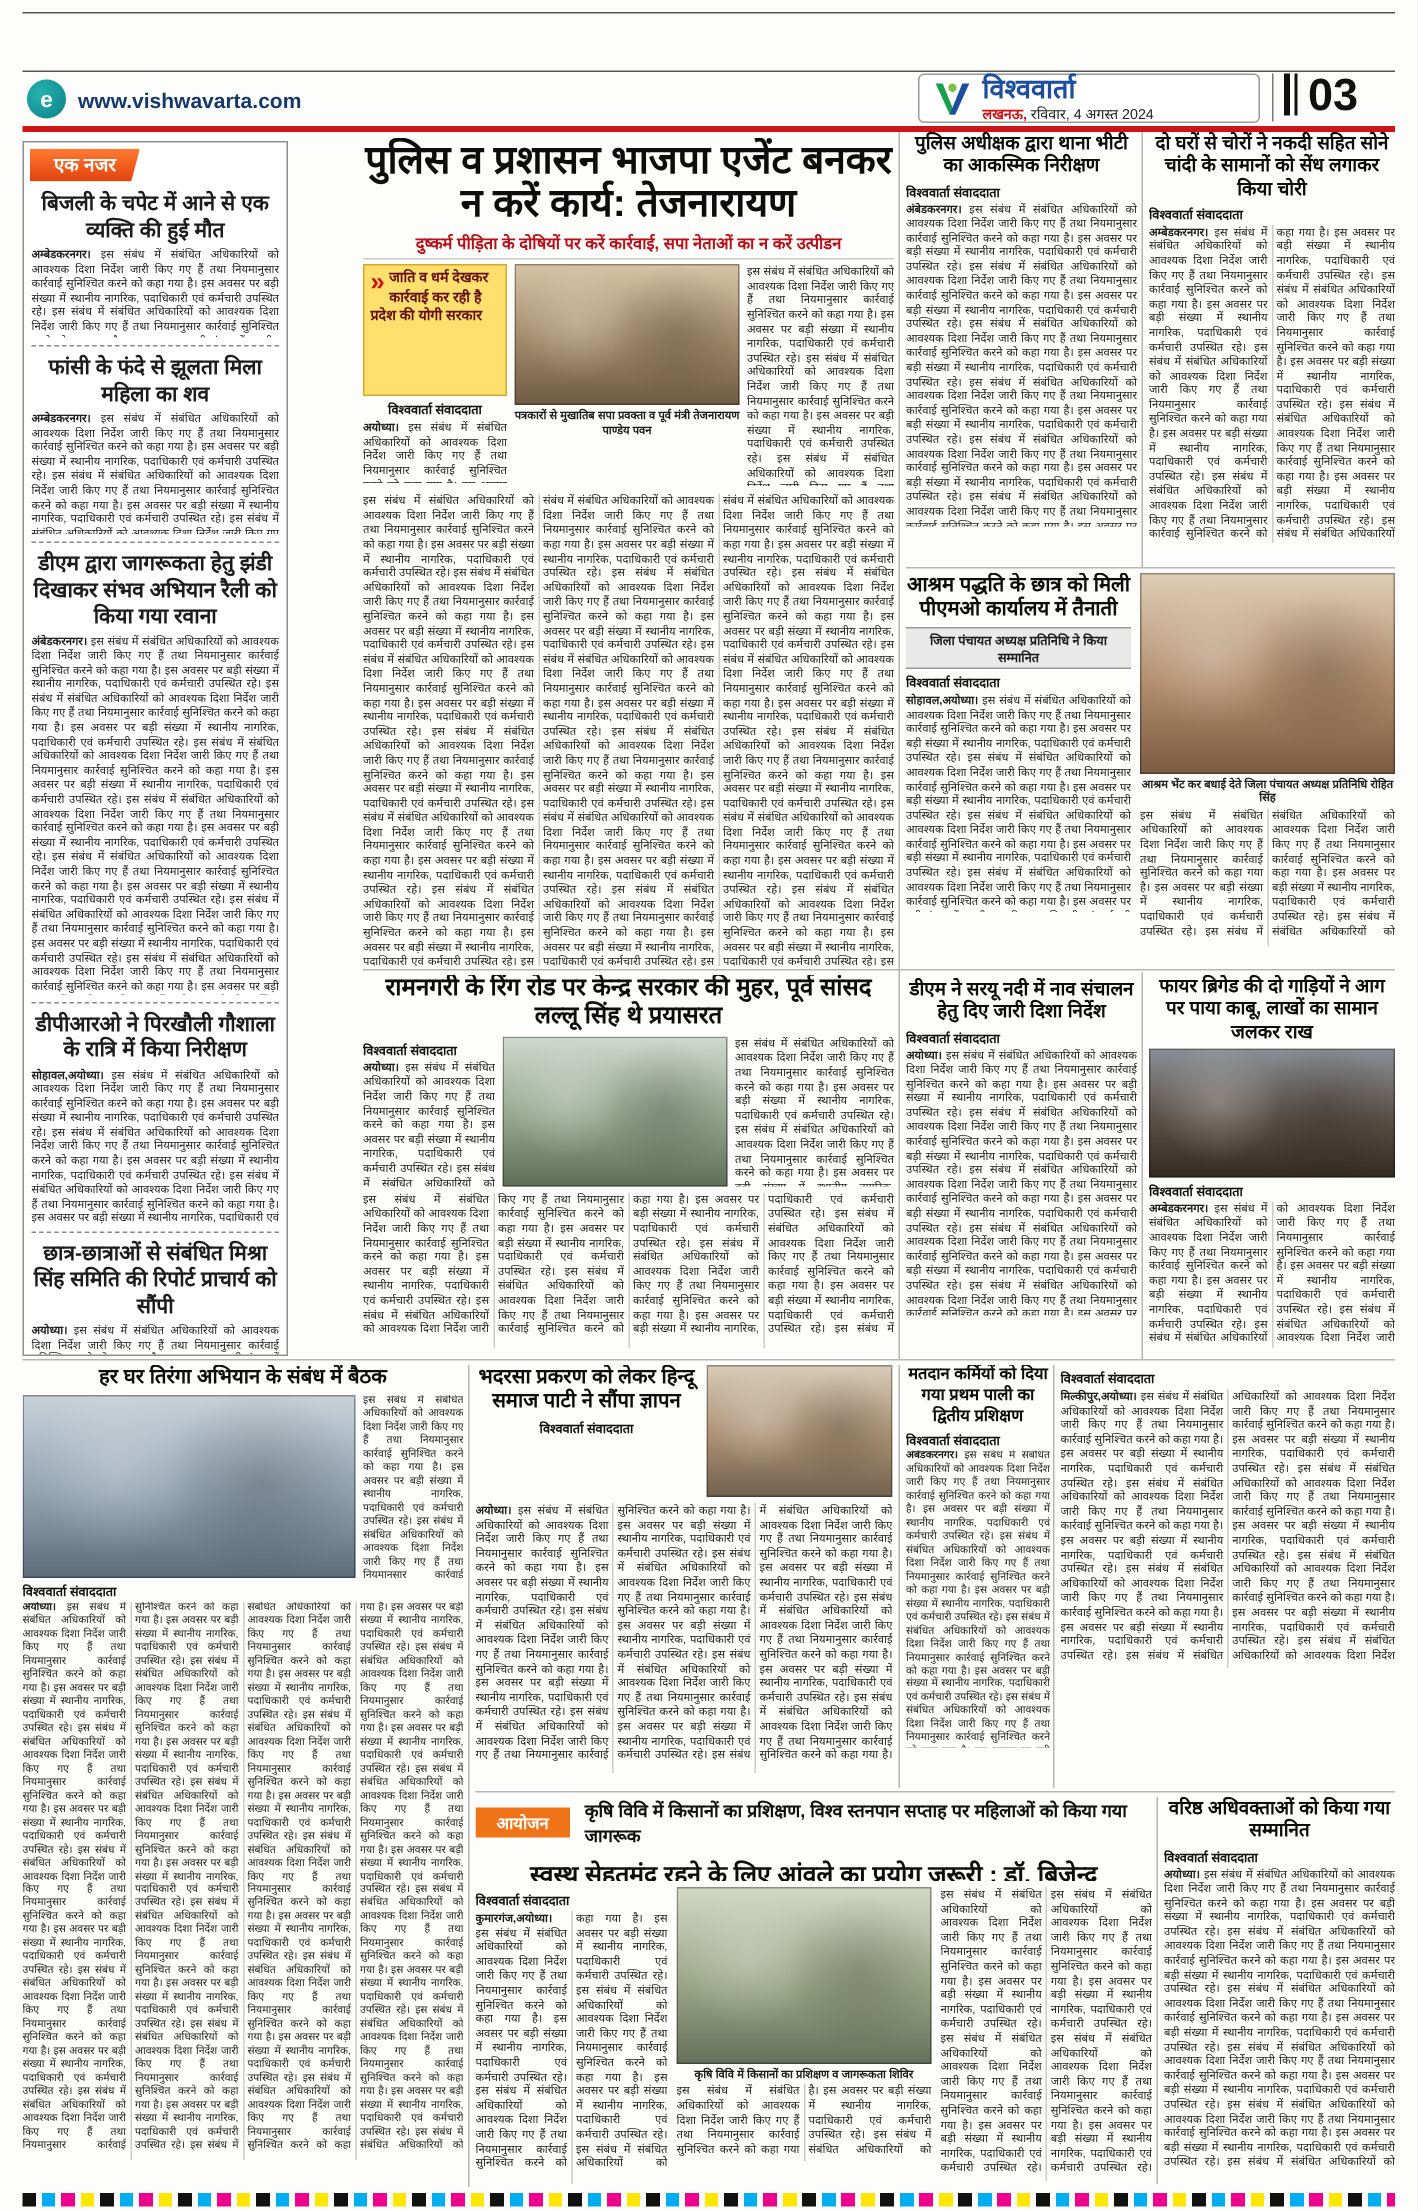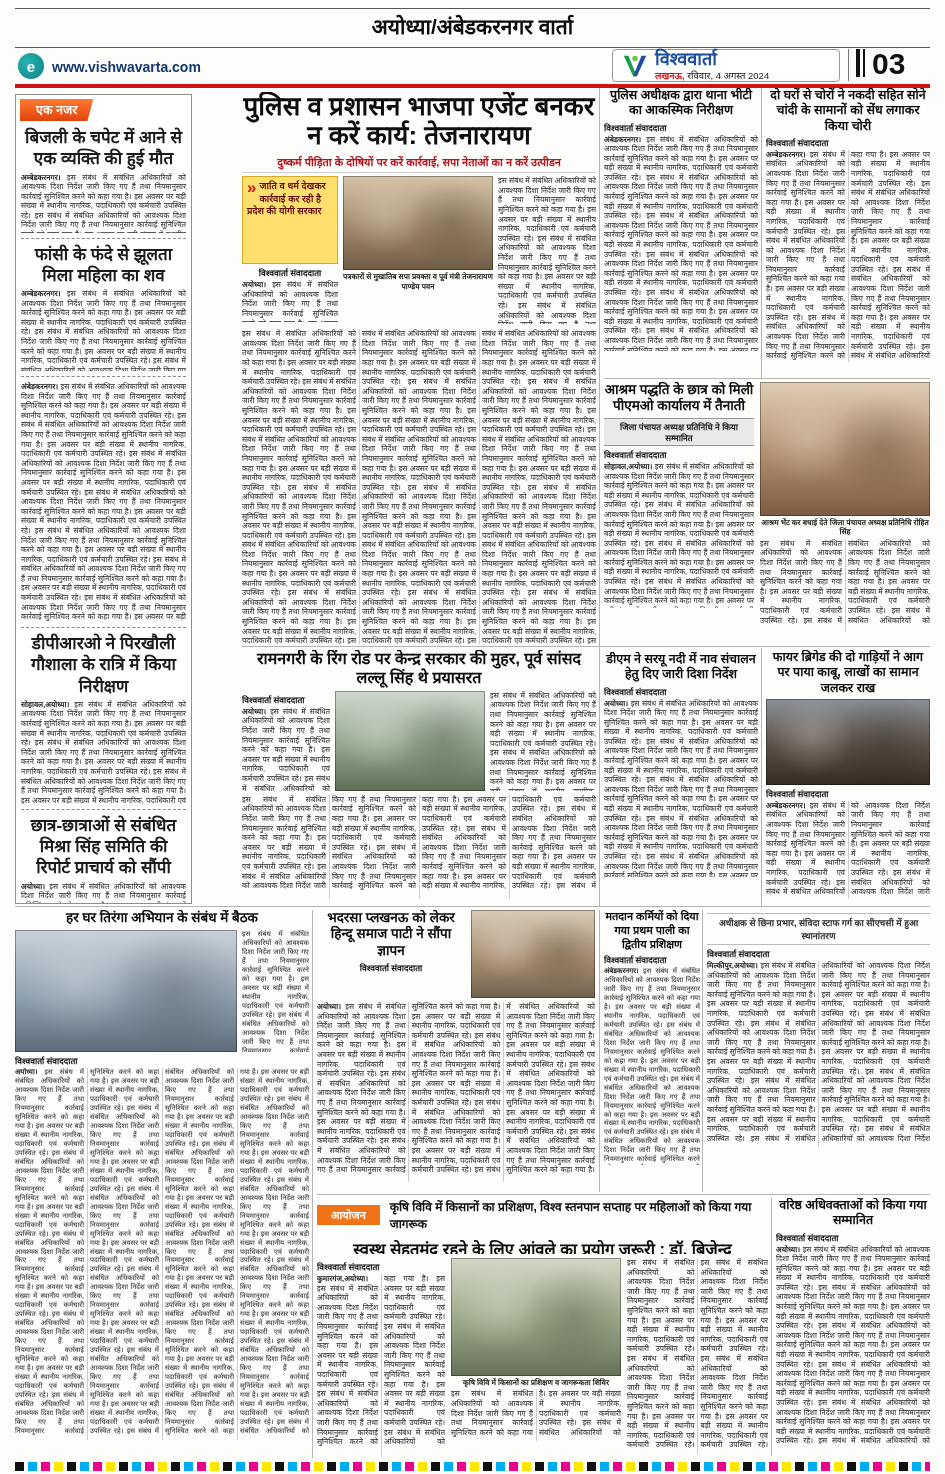--- a/index.html
+++ b/index.html
@@ -47,21 +47,21 @@
   .ph-ashram{background:linear-gradient(180deg,#e0cdb6,#b08d6d 55%,#7d5b43)}
   .ph-ring{background:linear-gradient(180deg,#cfd8cf,#94a58c 55%,#5f6e57)}
   .ph-fire{background:linear-gradient(180deg,#8a8f96,#5c5046 55%,#332a22)}
   .ph-meet{background:linear-gradient(180deg,#c9d2da,#8fa0af 55%,#5d6c7a)}
   .ph-memo{background:linear-gradient(180deg,#d8cbb8,#a98f72 55%,#71614e)}
   .ph-sem{background:linear-gradient(180deg,#d3d8c6,#9aa585 55%,#66705a)}
   
   .sidebar{border:1px solid #8f8f8f;padding:5px;background:#fff}
   .tab{display:inline-block;background:linear-gradient(180deg,#ff7a33,#e2430b);color:#fff;font-weight:bold;font-size:12.5px;
        padding:2px 16px 3px;clip-path:polygon(0 0,100% 0,92% 100%,0 100%);margin:-1px 0 4px -1px}
-  .sb-t{font-weight:bold;font-size:17px;line-height:1.25;text-align:center;margin:2px 0 3px}
+  .sb-t{font-weight:bold;font-size:14px;line-height:1.25;text-align:center;margin:2px 0 3px}
   .sb-sep{border-top:1px dashed #888;margin:5px 0}
   
   .lead-row{display:flex;gap:5px;height:148px;margin-top:3px}
   .chip{background:#ffdf6e;border:1px solid #d9a826;padding:3px 4px;font-size:9.5px;font-weight:bold;color:#641010;line-height:1.3;height:88px;overflow:hidden}
   .chip-mark{color:#d01317;font-size:17px;float:left;margin-right:3px;line-height:.9}
   .strap{background:#e9e9e9;border-top:1px solid #999;border-bottom:1px solid #999;font-size:8.5px;font-weight:bold;
          text-align:center;padding:2px;margin:3px 0}
   .chc-sub{font-size:9px;font-weight:bold;text-align:center;border-top:1px solid #bbb;border-bottom:1px solid #bbb;
            padding:2px 0;margin:3px 0;color:#333}
   .ay-row{display:flex;align-items:center}
@@ -70,21 +70,20 @@
   .colorbar{position:absolute;left:15px;top:1462px;width:915px;height:9px;
     background:repeating-linear-gradient(90deg,#111 0 9px,#fdfdfb 9px 13px,#00aeef 13px 22px,#fdfdfb 22px 26px,
                #ec008c 26px 35px,#fdfdfb 35px 39px,#ffe600 39px 48px,#fdfdfb 48px 52px)}
 </style>
 </head>
 <body>
 
 <div class="page">
 
   <div class="hl" style="left:15px;top:8px;width:915px;background:#555"></div>
-  <div class="mast-title">अयोध्या/अंबेडकरनगर वार्ता</div>
   <div class="hl" style="left:15px;top:47px;width:915px;background:#555"></div>
 
   <div class="logo-e">
     <span>e</span>
   </div>
   <div class="site-url">www.vishwavarta.com</div>
 
   <div class="brand-box">
     <svg width="28" height="26" viewBox="0 0 30 26">
       <path d="M3 2 L13 24 L17 24 L8 2 Z" fill="#1b9e4b"></path>
@@ -111,20 +110,21 @@
     <div class="tab">एक नजर</div>
 
     <div class="sb-t">बिजली के चपेट में आने से एक व्यक्ति की हुई मौत</div>
     <div class="bd" style="height:60px"><b class="dl">अम्बेडकरनगर।</b> <span>इस संबंध में संबंधित अधिकारियों को आवश्यक दिशा निर्देश जारी किए गए हैं तथा नियमानुसार कार्रवाई सुनिश्चित करने को कहा गया है। इस अवसर पर बड़ी संख्या में स्थानीय नागरिक, पदाधिकारी एवं कर्मचारी उपस्थित रहे। इस संबंध में संबंधित अधिकारियों को आवश्यक दिशा निर्देश जारी किए गए हैं तथा नियमानुसार कार्रवाई सुनिश्चित करने को कहा गया है। इस अवसर पर बड़ी संख्या में स्थानीय नागरिक, पदाधिकारी एवं कर्मचारी उपस्थित रहे। इस संबंध में संबंधित अधिकारियों को आवश्यक दिशा निर्देश जारी किए गए हैं तथा नियमानुसार कार्रवाई सुनिश्चित करने को कहा गया है। इस अवसर पर बड़ी संख्या में स्थानीय नागरिक, पदाधिकारी एवं कर्मचारी उपस्थित रहे। इस संबंध में संबंधित अधिकारियों को आवश्यक दिशा निर्देश जारी किए गए हैं तथा नियमानुसार कार्रवाई सुनिश्चित करने को कहा गया है। इस अवसर पर बड़ी संख्या में स्थानीय नागरिक, पदाधिकारी एवं कर्मचारी उपस्थित रहे। इस संबंध में संबंधित अधिकारियों को आवश्यक दिशा निर्देश जारी किए गए हैं तथा नियमानुसार कार्रवाई सुनिश्चित करने को कहा गया है। इस अवसर पर बड़ी संख्या में स्थानीय नागरिक, पदाधिकारी एवं कर्मचारी उपस्थित रहे। इस संबंध में संबंधित अधिकारियों को आवश्यक दिशा निर्देश जारी किए गए हैं तथा नियमानुसार कार्रवाई सुनिश्चित करने को कहा गया है। इस अवसर पर बड़ी संख्या में स्थानीय नागरिक, पदाधिकारी एवं कर्मचारी उपस्थित रहे। </span></div>
     <div class="sb-sep"></div>
 
     <div class="sb-t">फांसी के फंदे से झूलता मिला महिला का शव</div>
     <div class="bd" style="height:82px"><b class="dl">अम्बेडकरनगर।</b> <span>इस संबंध में संबंधित अधिकारियों को आवश्यक दिशा निर्देश जारी किए गए हैं तथा नियमानुसार कार्रवाई सुनिश्चित करने को कहा गया है। इस अवसर पर बड़ी संख्या में स्थानीय नागरिक, पदाधिकारी एवं कर्मचारी उपस्थित रहे। इस संबंध में संबंधित अधिकारियों को आवश्यक दिशा निर्देश जारी किए गए हैं तथा नियमानुसार कार्रवाई सुनिश्चित करने को कहा गया है। इस अवसर पर बड़ी संख्या में स्थानीय नागरिक, पदाधिकारी एवं कर्मचारी उपस्थित रहे। इस संबंध में संबंधित अधिकारियों को आवश्यक दिशा निर्देश जारी किए गए हैं तथा नियमानुसार कार्रवाई सुनिश्चित करने को कहा गया है। इस अवसर पर बड़ी संख्या में स्थानीय नागरिक, पदाधिकारी एवं कर्मचारी उपस्थित रहे। इस संबंध में संबंधित अधिकारियों को आवश्यक दिशा निर्देश जारी किए गए हैं तथा नियमानुसार कार्रवाई सुनिश्चित करने को कहा गया है। इस अवसर पर बड़ी संख्या में स्थानीय नागरिक, पदाधिकारी एवं कर्मचारी उपस्थित रहे। इस संबंध में संबंधित अधिकारियों को आवश्यक दिशा निर्देश जारी किए गए हैं तथा नियमानुसार कार्रवाई सुनिश्चित करने को कहा गया है। इस अवसर पर बड़ी संख्या में स्थानीय नागरिक, पदाधिकारी एवं कर्मचारी उपस्थित रहे। इस संबंध में संबंधित अधिकारियों को आवश्यक दिशा निर्देश जारी किए गए हैं तथा नियमानुसार कार्रवाई सुनिश्चित करने को कहा गया है। इस अवसर पर बड़ी संख्या में स्थानीय नागरिक, पदाधिकारी एवं कर्मचारी उपस्थित रहे। इस संबंध में संबंधित अधिकारियों को आवश्यक दिशा निर्देश जारी किए गए हैं तथा नियमानुसार कार्रवाई सुनिश्चित करने को कहा गया है। इस अवसर पर बड़ी संख्या में स्थानीय नागरिक, पदाधिकारी एवं कर्मचारी उपस्थित रहे। इस संबंध में संबंधित अधिकारियों को आवश्यक दिशा निर्देश जारी किए गए हैं तथा नियमानुसार कार्रवाई सुनिश्चित करने को कहा गया है। इस अवसर पर बड़ी संख्या में स्थानीय नागरिक, पदाधिकारी एवं कर्मचारी उपस्थित रहे। </span></div>
     <div class="sb-sep"></div>
 
+    <div class="sb-t">डीएम द्वारा जागरूकता हेतु झंडी दिखाकर संभव अभियान रैली को किया गया रवाना</div>
     <div class="bd" style="height:240px"><b class="dl">अंबेडकरनगर।</b> <span>इस संबंध में संबंधित अधिकारियों को आवश्यक दिशा निर्देश जारी किए गए हैं तथा नियमानुसार कार्रवाई सुनिश्चित करने को कहा गया है। इस अवसर पर बड़ी संख्या में स्थानीय नागरिक, पदाधिकारी एवं कर्मचारी उपस्थित रहे। इस संबंध में संबंधित अधिकारियों को आवश्यक दिशा निर्देश जारी किए गए हैं तथा नियमानुसार कार्रवाई सुनिश्चित करने को कहा गया है। इस अवसर पर बड़ी संख्या में स्थानीय नागरिक, पदाधिकारी एवं कर्मचारी उपस्थित रहे। इस संबंध में संबंधित अधिकारियों को आवश्यक दिशा निर्देश जारी किए गए हैं तथा नियमानुसार कार्रवाई सुनिश्चित करने को कहा गया है। इस अवसर पर बड़ी संख्या में स्थानीय नागरिक, पदाधिकारी एवं कर्मचारी उपस्थित रहे। इस संबंध में संबंधित अधिकारियों को आवश्यक दिशा निर्देश जारी किए गए हैं तथा नियमानुसार कार्रवाई सुनिश्चित करने को कहा गया है। इस अवसर पर बड़ी संख्या में स्थानीय नागरिक, पदाधिकारी एवं कर्मचारी उपस्थित रहे। इस संबंध में संबंधित अधिकारियों को आवश्यक दिशा निर्देश जारी किए गए हैं तथा नियमानुसार कार्रवाई सुनिश्चित करने को कहा गया है। इस अवसर पर बड़ी संख्या में स्थानीय नागरिक, पदाधिकारी एवं कर्मचारी उपस्थित रहे। इस संबंध में संबंधित अधिकारियों को आवश्यक दिशा निर्देश जारी किए गए हैं तथा नियमानुसार कार्रवाई सुनिश्चित करने को कहा गया है। इस अवसर पर बड़ी संख्या में स्थानीय नागरिक, पदाधिकारी एवं कर्मचारी उपस्थित रहे। इस संबंध में संबंधित अधिकारियों को आवश्यक दिशा निर्देश जारी किए गए हैं तथा नियमानुसार कार्रवाई सुनिश्चित करने को कहा गया है। इस अवसर पर बड़ी संख्या में स्थानीय नागरिक, पदाधिकारी एवं कर्मचारी उपस्थित रहे। इस संबंध में संबंधित अधिकारियों को आवश्यक दिशा निर्देश जारी किए गए हैं तथा नियमानुसार कार्रवाई सुनिश्चित करने को कहा गया है। इस अवसर पर बड़ी संख्या में स्थानीय नागरिक, पदाधिकारी एवं कर्मचारी उपस्थित रहे। इस संबंध में संबंधित अधिकारियों को आवश्यक दिशा निर्देश जारी किए गए हैं तथा नियमानुसार कार्रवाई सुनिश्चित करने को कहा गया है। इस अवसर पर बड़ी संख्या में स्थानीय नागरिक, पदाधिकारी एवं कर्मचारी उपस्थित रहे। इस संबंध में संबंधित अधिकारियों को आवश्यक दिशा निर्देश जारी किए गए हैं तथा नियमानुसार कार्रवाई सुनिश्चित करने को कहा गया है। इस अवसर पर बड़ी संख्या में स्थानीय नागरिक, पदाधिकारी एवं कर्मचारी उपस्थित रहे। इस संबंध में संबंधित अधिकारियों को आवश्यक दिशा निर्देश जारी किए गए हैं तथा नियमानुसार कार्रवाई सुनिश्चित करने को कहा गया है। इस अवसर पर बड़ी संख्या में स्थानीय नागरिक, पदाधिकारी एवं कर्मचारी उपस्थित रहे। इस संबंध में संबंधित अधिकारियों को आवश्यक दिशा निर्देश जारी किए गए हैं तथा नियमानुसार कार्रवाई सुनिश्चित करने को कहा गया है। इस अवसर पर बड़ी संख्या में स्थानीय नागरिक, पदाधिकारी एवं कर्मचारी उपस्थित रहे। इस संबंध में संबंधित अधिकारियों को आवश्यक दिशा निर्देश जारी किए गए हैं तथा नियमानुसार कार्रवाई सुनिश्चित करने को कहा गया है। इस अवसर पर बड़ी संख्या में स्थानीय नागरिक, पदाधिकारी एवं कर्मचारी उपस्थित रहे। इस संबंध में संबंधित अधिकारियों को आवश्यक दिशा निर्देश जारी किए गए हैं तथा नियमानुसार कार्रवाई सुनिश्चित करने को कहा गया है। इस अवसर पर बड़ी संख्या में स्थानीय नागरिक, पदाधिकारी एवं कर्मचारी उपस्थित रहे। इस संबंध में संबंधित अधिकारियों को आवश्यक दिशा निर्देश जारी किए गए हैं तथा नियमानुसार कार्रवाई सुनिश्चित करने को कहा गया है। इस अवसर पर बड़ी संख्या में स्थानीय नागरिक, पदाधिकारी एवं कर्मचारी उपस्थित रहे। इस संबंध में संबंधित अधिकारियों को आवश्यक दिशा निर्देश जारी किए गए हैं तथा नियमानुसार कार्रवाई सुनिश्चित करने को कहा गया है। इस अवसर पर बड़ी संख्या में स्थानीय नागरिक, पदाधिकारी एवं कर्मचारी उपस्थित रहे। इस संबंध में संबंधित अधिकारियों को आवश्यक दिशा निर्देश जारी किए गए हैं तथा नियमानुसार कार्रवाई सुनिश्चित करने को कहा गया है। इस अवसर पर बड़ी संख्या में स्थानीय नागरिक, पदाधिकारी एवं कर्मचारी उपस्थित रहे। इस संबंध में संबंधित अधिकारियों को आवश्यक दिशा निर्देश जारी किए गए हैं तथा नियमानुसार कार्रवाई सुनिश्चित करने को कहा गया है। इस अवसर पर बड़ी संख्या में स्थानीय नागरिक, पदाधिकारी एवं कर्मचारी उपस्थित रहे। इस संबंध में संबंधित अधिकारियों को आवश्यक दिशा निर्देश जारी किए गए हैं तथा नियमानुसार कार्रवाई सुनिश्चित करने को कहा गया है। इस अवसर पर बड़ी संख्या में स्थानीय नागरिक, पदाधिकारी एवं कर्मचारी उपस्थित रहे। इस संबंध में संबंधित अधिकारियों को आवश्यक दिशा निर्देश जारी किए गए हैं तथा नियमानुसार कार्रवाई सुनिश्चित करने को कहा गया है। इस अवसर पर बड़ी संख्या में स्थानीय नागरिक, पदाधिकारी एवं कर्मचारी उपस्थित रहे। इस संबंध में संबंधित अधिकारियों को आवश्यक दिशा निर्देश जारी किए गए हैं तथा नियमानुसार कार्रवाई सुनिश्चित करने को कहा गया है। इस अवसर पर बड़ी संख्या में स्थानीय नागरिक, पदाधिकारी एवं कर्मचारी उपस्थित रहे। इस संबंध में संबंधित अधिकारियों को आवश्यक दिशा निर्देश जारी किए गए हैं तथा नियमानुसार कार्रवाई सुनिश्चित करने को कहा गया है। इस अवसर पर बड़ी संख्या में स्थानीय नागरिक, पदाधिकारी एवं कर्मचारी उपस्थित रहे। </span></div>
     <div class="sb-sep"></div>
 
     <div class="sb-t">डीपीआरओ ने पिरखौली गौशाला के रात्रि में किया निरीक्षण</div>
     <div class="bd" style="height:104px"><b class="dl">सोहावल,अयोध्या।</b> <span>इस संबंध में संबंधित अधिकारियों को आवश्यक दिशा निर्देश जारी किए गए हैं तथा नियमानुसार कार्रवाई सुनिश्चित करने को कहा गया है। इस अवसर पर बड़ी संख्या में स्थानीय नागरिक, पदाधिकारी एवं कर्मचारी उपस्थित रहे। इस संबंध में संबंधित अधिकारियों को आवश्यक दिशा निर्देश जारी किए गए हैं तथा नियमानुसार कार्रवाई सुनिश्चित करने को कहा गया है। इस अवसर पर बड़ी संख्या में स्थानीय नागरिक, पदाधिकारी एवं कर्मचारी उपस्थित रहे। इस संबंध में संबंधित अधिकारियों को आवश्यक दिशा निर्देश जारी किए गए हैं तथा नियमानुसार कार्रवाई सुनिश्चित करने को कहा गया है। इस अवसर पर बड़ी संख्या में स्थानीय नागरिक, पदाधिकारी एवं कर्मचारी उपस्थित रहे। इस संबंध में संबंधित अधिकारियों को आवश्यक दिशा निर्देश जारी किए गए हैं तथा नियमानुसार कार्रवाई सुनिश्चित करने को कहा गया है। इस अवसर पर बड़ी संख्या में स्थानीय नागरिक, पदाधिकारी एवं कर्मचारी उपस्थित रहे। इस संबंध में संबंधित अधिकारियों को आवश्यक दिशा निर्देश जारी किए गए हैं तथा नियमानुसार कार्रवाई सुनिश्चित करने को कहा गया है। इस अवसर पर बड़ी संख्या में स्थानीय नागरिक, पदाधिकारी एवं कर्मचारी उपस्थित रहे। इस संबंध में संबंधित अधिकारियों को आवश्यक दिशा निर्देश जारी किए गए हैं तथा नियमानुसार कार्रवाई सुनिश्चित करने को कहा गया है। इस अवसर पर बड़ी संख्या में स्थानीय नागरिक, पदाधिकारी एवं कर्मचारी उपस्थित रहे। इस संबंध में संबंधित अधिकारियों को आवश्यक दिशा निर्देश जारी किए गए हैं तथा नियमानुसार कार्रवाई सुनिश्चित करने को कहा गया है। इस अवसर पर बड़ी संख्या में स्थानीय नागरिक, पदाधिकारी एवं कर्मचारी उपस्थित रहे। इस संबंध में संबंधित अधिकारियों को आवश्यक दिशा निर्देश जारी किए गए हैं तथा नियमानुसार कार्रवाई सुनिश्चित करने को कहा गया है। इस अवसर पर बड़ी संख्या में स्थानीय नागरिक, पदाधिकारी एवं कर्मचारी उपस्थित रहे। इस संबंध में संबंधित अधिकारियों को आवश्यक दिशा निर्देश जारी किए गए हैं तथा नियमानुसार कार्रवाई सुनिश्चित करने को कहा गया है। इस अवसर पर बड़ी संख्या में स्थानीय नागरिक, पदाधिकारी एवं कर्मचारी उपस्थित रहे। इस संबंध में संबंधित अधिकारियों को आवश्यक दिशा निर्देश जारी किए गए हैं तथा नियमानुसार कार्रवाई सुनिश्चित करने को कहा गया है। इस अवसर पर बड़ी संख्या में स्थानीय नागरिक, पदाधिकारी एवं कर्मचारी उपस्थित रहे। </span></div>
     <div class="sb-sep"></div>
 
     <div class="sb-t">छात्र-छात्राओं से संबंधित मिश्रा सिंह समिति की रिपोर्ट प्राचार्य को सौंपी</div>
     <div class="bd" style="height:104px"><b class="dl">अयोध्या।</b> <span>इस संबंध में संबंधित अधिकारियों को आवश्यक दिशा निर्देश जारी किए गए हैं तथा नियमानुसार कार्रवाई सुनिश्चित करने को कहा गया है। इस अवसर पर बड़ी संख्या में स्थानीय नागरिक, पदाधिकारी एवं कर्मचारी उपस्थित रहे। इस संबंध में संबंधित अधिकारियों को आवश्यक दिशा निर्देश जारी किए गए हैं तथा नियमानुसार कार्रवाई सुनिश्चित करने को कहा गया है। इस अवसर पर बड़ी संख्या में स्थानीय नागरिक, पदाधिकारी एवं कर्मचारी उपस्थित रहे। इस संबंध में संबंधित अधिकारियों को आवश्यक दिशा निर्देश जारी किए गए हैं तथा नियमानुसार कार्रवाई सुनिश्चित करने को कहा गया है। इस अवसर पर बड़ी संख्या में स्थानीय नागरिक, पदाधिकारी एवं कर्मचारी उपस्थित रहे। इस संबंध में संबंधित अधिकारियों को आवश्यक दिशा निर्देश जारी किए गए हैं तथा नियमानुसार कार्रवाई सुनिश्चित करने को कहा गया है। इस अवसर पर बड़ी संख्या में स्थानीय नागरिक, पदाधिकारी एवं कर्मचारी उपस्थित रहे। इस संबंध में संबंधित अधिकारियों को आवश्यक दिशा निर्देश जारी किए गए हैं तथा नियमानुसार कार्रवाई सुनिश्चित करने को कहा गया है। इस अवसर पर बड़ी संख्या में स्थानीय नागरिक, पदाधिकारी एवं कर्मचारी उपस्थित रहे। इस संबंध में संबंधित अधिकारियों को आवश्यक दिशा निर्देश जारी किए गए हैं तथा नियमानुसार कार्रवाई सुनिश्चित करने को कहा गया है। इस अवसर पर बड़ी संख्या में स्थानीय नागरिक, पदाधिकारी एवं कर्मचारी उपस्थित रहे। इस संबंध में संबंधित अधिकारियों को आवश्यक दिशा निर्देश जारी किए गए हैं तथा नियमानुसार कार्रवाई सुनिश्चित करने को कहा गया है। इस अवसर पर बड़ी संख्या में स्थानीय नागरिक, पदाधिकारी एवं कर्मचारी उपस्थित रहे। इस संबंध में संबंधित अधिकारियों को आवश्यक दिशा निर्देश जारी किए गए हैं तथा नियमानुसार कार्रवाई सुनिश्चित करने को कहा गया है। इस अवसर पर बड़ी संख्या में स्थानीय नागरिक, पदाधिकारी एवं कर्मचारी उपस्थित रहे। इस संबंध में संबंधित अधिकारियों को आवश्यक दिशा निर्देश जारी किए गए हैं तथा नियमानुसार कार्रवाई सुनिश्चित करने को कहा गया है। इस अवसर पर बड़ी संख्या में स्थानीय नागरिक, पदाधिकारी एवं कर्मचारी उपस्थित रहे। इस संबंध में संबंधित अधिकारियों को आवश्यक दिशा निर्देश जारी किए गए हैं तथा नियमानुसार कार्रवाई सुनिश्चित करने को कहा गया है। इस अवसर पर बड़ी संख्या में स्थानीय नागरिक, पदाधिकारी एवं कर्मचारी उपस्थित रहे। </span></div>
   </div>
@@ -208,36 +208,35 @@
       <div class="photo ph-meet" style="width:222px;height:122px"></div>
       <div class="bd" style="flex:1;height:122px;font-size:7px"><span>इस संबंध में संबंधित अधिकारियों को आवश्यक दिशा निर्देश जारी किए गए हैं तथा नियमानुसार कार्रवाई सुनिश्चित करने को कहा गया है। इस अवसर पर बड़ी संख्या में स्थानीय नागरिक, पदाधिकारी एवं कर्मचारी उपस्थित रहे। इस संबंध में संबंधित अधिकारियों को आवश्यक दिशा निर्देश जारी किए गए हैं तथा नियमानुसार कार्रवाई सुनिश्चित करने को कहा गया है। इस अवसर पर बड़ी संख्या में स्थानीय नागरिक, पदाधिकारी एवं कर्मचारी उपस्थित रहे। इस संबंध में संबंधित अधिकारियों को आवश्यक दिशा निर्देश जारी किए गए हैं तथा नियमानुसार कार्रवाई सुनिश्चित करने को कहा गया है। इस अवसर पर बड़ी संख्या में स्थानीय नागरिक, पदाधिकारी एवं कर्मचारी उपस्थित रहे। इस संबंध में संबंधित अधिकारियों को आवश्यक दिशा निर्देश जारी किए गए हैं तथा नियमानुसार कार्रवाई सुनिश्चित करने को कहा गया है। इस अवसर पर बड़ी संख्या में स्थानीय नागरिक, पदाधिकारी एवं कर्मचारी उपस्थित रहे। इस संबंध में संबंधित अधिकारियों को आवश्यक दिशा निर्देश जारी किए गए हैं तथा नियमानुसार कार्रवाई सुनिश्चित करने को कहा गया है। इस अवसर पर बड़ी संख्या में स्थानीय नागरिक, पदाधिकारी एवं कर्मचारी उपस्थित रहे। इस संबंध में संबंधित अधिकारियों को आवश्यक दिशा निर्देश जारी किए गए हैं तथा नियमानुसार कार्रवाई सुनिश्चित करने को कहा गया है। इस अवसर पर बड़ी संख्या में स्थानीय नागरिक, पदाधिकारी एवं कर्मचारी उपस्थित रहे। </span></div>
     </div>
     <div class="by">विश्ववार्ता संवाददाता</div>
     <div class="bd cols4" style="height:372px;font-size:7px"><b class="dl">अयोध्या।</b> <span>इस संबंध में संबंधित अधिकारियों को आवश्यक दिशा निर्देश जारी किए गए हैं तथा नियमानुसार कार्रवाई सुनिश्चित करने को कहा गया है। इस अवसर पर बड़ी संख्या में स्थानीय नागरिक, पदाधिकारी एवं कर्मचारी उपस्थित रहे। इस संबंध में संबंधित अधिकारियों को आवश्यक दिशा निर्देश जारी किए गए हैं तथा नियमानुसार कार्रवाई सुनिश्चित करने को कहा गया है। इस अवसर पर बड़ी संख्या में स्थानीय नागरिक, पदाधिकारी एवं कर्मचारी उपस्थित रहे। इस संबंध में संबंधित अधिकारियों को आवश्यक दिशा निर्देश जारी किए गए हैं तथा नियमानुसार कार्रवाई सुनिश्चित करने को कहा गया है। इस अवसर पर बड़ी संख्या में स्थानीय नागरिक, पदाधिकारी एवं कर्मचारी उपस्थित रहे। इस संबंध में संबंधित अधिकारियों को आवश्यक दिशा निर्देश जारी किए गए हैं तथा नियमानुसार कार्रवाई सुनिश्चित करने को कहा गया है। इस अवसर पर बड़ी संख्या में स्थानीय नागरिक, पदाधिकारी एवं कर्मचारी उपस्थित रहे। इस संबंध में संबंधित अधिकारियों को आवश्यक दिशा निर्देश जारी किए गए हैं तथा नियमानुसार कार्रवाई सुनिश्चित करने को कहा गया है। इस अवसर पर बड़ी संख्या में स्थानीय नागरिक, पदाधिकारी एवं कर्मचारी उपस्थित रहे। इस संबंध में संबंधित अधिकारियों को आवश्यक दिशा निर्देश जारी किए गए हैं तथा नियमानुसार कार्रवाई सुनिश्चित करने को कहा गया है। इस अवसर पर बड़ी संख्या में स्थानीय नागरिक, पदाधिकारी एवं कर्मचारी उपस्थित रहे। इस संबंध में संबंधित अधिकारियों को आवश्यक दिशा निर्देश जारी किए गए हैं तथा नियमानुसार कार्रवाई सुनिश्चित करने को कहा गया है। इस अवसर पर बड़ी संख्या में स्थानीय नागरिक, पदाधिकारी एवं कर्मचारी उपस्थित रहे। इस संबंध में संबंधित अधिकारियों को आवश्यक दिशा निर्देश जारी किए गए हैं तथा नियमानुसार कार्रवाई सुनिश्चित करने को कहा गया है। इस अवसर पर बड़ी संख्या में स्थानीय नागरिक, पदाधिकारी एवं कर्मचारी उपस्थित रहे। इस संबंध में संबंधित अधिकारियों को आवश्यक दिशा निर्देश जारी किए गए हैं तथा नियमानुसार कार्रवाई सुनिश्चित करने को कहा गया है। इस अवसर पर बड़ी संख्या में स्थानीय नागरिक, पदाधिकारी एवं कर्मचारी उपस्थित रहे। इस संबंध में संबंधित अधिकारियों को आवश्यक दिशा निर्देश जारी किए गए हैं तथा नियमानुसार कार्रवाई सुनिश्चित करने को कहा गया है। इस अवसर पर बड़ी संख्या में स्थानीय नागरिक, पदाधिकारी एवं कर्मचारी उपस्थित रहे। इस संबंध में संबंधित अधिकारियों को आवश्यक दिशा निर्देश जारी किए गए हैं तथा नियमानुसार कार्रवाई सुनिश्चित करने को कहा गया है। इस अवसर पर बड़ी संख्या में स्थानीय नागरिक, पदाधिकारी एवं कर्मचारी उपस्थित रहे। इस संबंध में संबंधित अधिकारियों को आवश्यक दिशा निर्देश जारी किए गए हैं तथा नियमानुसार कार्रवाई सुनिश्चित करने को कहा गया है। इस अवसर पर बड़ी संख्या में स्थानीय नागरिक, पदाधिकारी एवं कर्मचारी उपस्थित रहे। इस संबंध में संबंधित अधिकारियों को आवश्यक दिशा निर्देश जारी किए गए हैं तथा नियमानुसार कार्रवाई सुनिश्चित करने को कहा गया है। इस अवसर पर बड़ी संख्या में स्थानीय नागरिक, पदाधिकारी एवं कर्मचारी उपस्थित रहे। इस संबंध में संबंधित अधिकारियों को आवश्यक दिशा निर्देश जारी किए गए हैं तथा नियमानुसार कार्रवाई सुनिश्चित करने को कहा गया है। इस अवसर पर बड़ी संख्या में स्थानीय नागरिक, पदाधिकारी एवं कर्मचारी उपस्थित रहे। इस संबंध में संबंधित अधिकारियों को आवश्यक दिशा निर्देश जारी किए गए हैं तथा नियमानुसार कार्रवाई सुनिश्चित करने को कहा गया है। इस अवसर पर बड़ी संख्या में स्थानीय नागरिक, पदाधिकारी एवं कर्मचारी उपस्थित रहे। इस संबंध में संबंधित अधिकारियों को आवश्यक दिशा निर्देश जारी किए गए हैं तथा नियमानुसार कार्रवाई सुनिश्चित करने को कहा गया है। इस अवसर पर बड़ी संख्या में स्थानीय नागरिक, पदाधिकारी एवं कर्मचारी उपस्थित रहे। इस संबंध में संबंधित अधिकारियों को आवश्यक दिशा निर्देश जारी किए गए हैं तथा नियमानुसार कार्रवाई सुनिश्चित करने को कहा गया है। इस अवसर पर बड़ी संख्या में स्थानीय नागरिक, पदाधिकारी एवं कर्मचारी उपस्थित रहे। इस संबंध में संबंधित अधिकारियों को आवश्यक दिशा निर्देश जारी किए गए हैं तथा नियमानुसार कार्रवाई सुनिश्चित करने को कहा गया है। इस अवसर पर बड़ी संख्या में स्थानीय नागरिक, पदाधिकारी एवं कर्मचारी उपस्थित रहे। इस संबंध में संबंधित अधिकारियों को आवश्यक दिशा निर्देश जारी किए गए हैं तथा नियमानुसार कार्रवाई सुनिश्चित करने को कहा गया है। इस अवसर पर बड़ी संख्या में स्थानीय नागरिक, पदाधिकारी एवं कर्मचारी उपस्थित रहे। इस संबंध में संबंधित अधिकारियों को आवश्यक दिशा निर्देश जारी किए गए हैं तथा नियमानुसार कार्रवाई सुनिश्चित करने को कहा गया है। इस अवसर पर बड़ी संख्या में स्थानीय नागरिक, पदाधिकारी एवं कर्मचारी उपस्थित रहे। इस संबंध में संबंधित अधिकारियों को आवश्यक दिशा निर्देश जारी किए गए हैं तथा नियमानुसार कार्रवाई सुनिश्चित करने को कहा गया है। इस अवसर पर बड़ी संख्या में स्थानीय नागरिक, पदाधिकारी एवं कर्मचारी उपस्थित रहे। इस संबंध में संबंधित अधिकारियों को आवश्यक दिशा निर्देश जारी किए गए हैं तथा नियमानुसार कार्रवाई सुनिश्चित करने को कहा गया है। इस अवसर पर बड़ी संख्या में स्थानीय नागरिक, पदाधिकारी एवं कर्मचारी उपस्थित रहे। इस संबंध में संबंधित अधिकारियों को आवश्यक दिशा निर्देश जारी किए गए हैं तथा नियमानुसार कार्रवाई सुनिश्चित करने को कहा गया है। इस अवसर पर बड़ी संख्या में स्थानीय नागरिक, पदाधिकारी एवं कर्मचारी उपस्थित रहे। इस संबंध में संबंधित अधिकारियों को आवश्यक दिशा निर्देश जारी किए गए हैं तथा नियमानुसार कार्रवाई सुनिश्चित करने को कहा गया है। इस अवसर पर बड़ी संख्या में स्थानीय नागरिक, पदाधिकारी एवं कर्मचारी उपस्थित रहे। इस संबंध में संबंधित अधिकारियों को आवश्यक दिशा निर्देश जारी किए गए हैं तथा नियमानुसार कार्रवाई सुनिश्चित करने को कहा गया है। इस अवसर पर बड़ी संख्या में स्थानीय नागरिक, पदाधिकारी एवं कर्मचारी उपस्थित रहे। इस संबंध में संबंधित अधिकारियों को आवश्यक दिशा निर्देश जारी किए गए हैं तथा नियमानुसार कार्रवाई सुनिश्चित करने को कहा गया है। इस अवसर पर बड़ी संख्या में स्थानीय नागरिक, पदाधिकारी एवं कर्मचारी उपस्थित रहे। इस संबंध में संबंधित अधिकारियों को आवश्यक दिशा निर्देश जारी किए गए हैं तथा नियमानुसार कार्रवाई सुनिश्चित करने को कहा गया है। इस अवसर पर बड़ी संख्या में स्थानीय नागरिक, पदाधिकारी एवं कर्मचारी उपस्थित रहे। इस संबंध में संबंधित अधिकारियों को आवश्यक दिशा निर्देश जारी किए गए हैं तथा नियमानुसार कार्रवाई सुनिश्चित करने को कहा गया है। इस अवसर पर बड़ी संख्या में स्थानीय नागरिक, पदाधिकारी एवं कर्मचारी उपस्थित रहे। इस संबंध में संबंधित अधिकारियों को आवश्यक दिशा निर्देश जारी किए गए हैं तथा नियमानुसार कार्रवाई सुनिश्चित करने को कहा गया है। इस अवसर पर बड़ी संख्या में स्थानीय नागरिक, पदाधिकारी एवं कर्मचारी उपस्थित रहे। इस संबंध में संबंधित अधिकारियों को आवश्यक दिशा निर्देश जारी किए गए हैं तथा नियमानुसार कार्रवाई सुनिश्चित करने को कहा गया है। इस अवसर पर बड़ी संख्या में स्थानीय नागरिक, पदाधिकारी एवं कर्मचारी उपस्थित रहे। इस संबंध में संबंधित अधिकारियों को आवश्यक दिशा निर्देश जारी किए गए हैं तथा नियमानुसार कार्रवाई सुनिश्चित करने को कहा गया है। इस अवसर पर बड़ी संख्या में स्थानीय नागरिक, पदाधिकारी एवं कर्मचारी उपस्थित रहे। इस संबंध में संबंधित अधिकारियों को आवश्यक दिशा निर्देश जारी किए गए हैं तथा नियमानुसार कार्रवाई सुनिश्चित करने को कहा गया है। इस अवसर पर बड़ी संख्या में स्थानीय नागरिक, पदाधिकारी एवं कर्मचारी उपस्थित रहे। इस संबंध में संबंधित अधिकारियों को आवश्यक दिशा निर्देश जारी किए गए हैं तथा नियमानुसार कार्रवाई सुनिश्चित करने को कहा गया है। इस अवसर पर बड़ी संख्या में स्थानीय नागरिक, पदाधिकारी एवं कर्मचारी उपस्थित रहे। इस संबंध में संबंधित अधिकारियों को आवश्यक दिशा निर्देश जारी किए गए हैं तथा नियमानुसार कार्रवाई सुनिश्चित करने को कहा गया है। इस अवसर पर बड़ी संख्या में स्थानीय नागरिक, पदाधिकारी एवं कर्मचारी उपस्थित रहे। इस संबंध में संबंधित अधिकारियों को आवश्यक दिशा निर्देश जारी किए गए हैं तथा नियमानुसार कार्रवाई सुनिश्चित करने को कहा गया है। इस अवसर पर बड़ी संख्या में स्थानीय नागरिक, पदाधिकारी एवं कर्मचारी उपस्थित रहे। इस संबंध में संबंधित अधिकारियों को आवश्यक दिशा निर्देश जारी किए गए हैं तथा नियमानुसार कार्रवाई सुनिश्चित करने को कहा गया है। इस अवसर पर बड़ी संख्या में स्थानीय नागरिक, पदाधिकारी एवं कर्मचारी उपस्थित रहे। इस संबंध में संबंधित अधिकारियों को आवश्यक दिशा निर्देश जारी किए गए हैं तथा नियमानुसार कार्रवाई सुनिश्चित करने को कहा गया है। इस अवसर पर बड़ी संख्या में स्थानीय नागरिक, पदाधिकारी एवं कर्मचारी उपस्थित रहे। इस संबंध में संबंधित अधिकारियों को आवश्यक दिशा निर्देश जारी किए गए हैं तथा नियमानुसार कार्रवाई सुनिश्चित करने को कहा गया है। इस अवसर पर बड़ी संख्या में स्थानीय नागरिक, पदाधिकारी एवं कर्मचारी उपस्थित रहे। </span></div>
   </div>
 
   <div class="art" style="left:317px;top:910px;width:278px;height:282px">
     <div style="display:flex;gap:6px">
       <div style="flex:1">
-        <div class="hx h14">भदरसा प्लखनऊ को लेकर हिन्दू समाज पाटी ने सौंपा ज्ञापन</div>
+        <div class="hx h14">भदरसा प्रकरण को लेकर हिन्दू समाज पाटी ने सौंपा ज्ञापन</div>
         <div class="by" style="text-align:center">विश्ववार्ता संवाददाता</div>
       </div>
       <div class="photo ph-memo" style="width:124px;height:88px"></div>
     </div>
     <div class="bd cols3" style="height:180px;margin-top:4px"><b class="dl">अयोध्या।</b> <span>इस संबंध में संबंधित अधिकारियों को आवश्यक दिशा निर्देश जारी किए गए हैं तथा नियमानुसार कार्रवाई सुनिश्चित करने को कहा गया है। इस अवसर पर बड़ी संख्या में स्थानीय नागरिक, पदाधिकारी एवं कर्मचारी उपस्थित रहे। इस संबंध में संबंधित अधिकारियों को आवश्यक दिशा निर्देश जारी किए गए हैं तथा नियमानुसार कार्रवाई सुनिश्चित करने को कहा गया है। इस अवसर पर बड़ी संख्या में स्थानीय नागरिक, पदाधिकारी एवं कर्मचारी उपस्थित रहे। इस संबंध में संबंधित अधिकारियों को आवश्यक दिशा निर्देश जारी किए गए हैं तथा नियमानुसार कार्रवाई सुनिश्चित करने को कहा गया है। इस अवसर पर बड़ी संख्या में स्थानीय नागरिक, पदाधिकारी एवं कर्मचारी उपस्थित रहे। इस संबंध में संबंधित अधिकारियों को आवश्यक दिशा निर्देश जारी किए गए हैं तथा नियमानुसार कार्रवाई सुनिश्चित करने को कहा गया है। इस अवसर पर बड़ी संख्या में स्थानीय नागरिक, पदाधिकारी एवं कर्मचारी उपस्थित रहे। इस संबंध में संबंधित अधिकारियों को आवश्यक दिशा निर्देश जारी किए गए हैं तथा नियमानुसार कार्रवाई सुनिश्चित करने को कहा गया है। इस अवसर पर बड़ी संख्या में स्थानीय नागरिक, पदाधिकारी एवं कर्मचारी उपस्थित रहे। इस संबंध में संबंधित अधिकारियों को आवश्यक दिशा निर्देश जारी किए गए हैं तथा नियमानुसार कार्रवाई सुनिश्चित करने को कहा गया है। इस अवसर पर बड़ी संख्या में स्थानीय नागरिक, पदाधिकारी एवं कर्मचारी उपस्थित रहे। इस संबंध में संबंधित अधिकारियों को आवश्यक दिशा निर्देश जारी किए गए हैं तथा नियमानुसार कार्रवाई सुनिश्चित करने को कहा गया है। इस अवसर पर बड़ी संख्या में स्थानीय नागरिक, पदाधिकारी एवं कर्मचारी उपस्थित रहे। इस संबंध में संबंधित अधिकारियों को आवश्यक दिशा निर्देश जारी किए गए हैं तथा नियमानुसार कार्रवाई सुनिश्चित करने को कहा गया है। इस अवसर पर बड़ी संख्या में स्थानीय नागरिक, पदाधिकारी एवं कर्मचारी उपस्थित रहे। इस संबंध में संबंधित अधिकारियों को आवश्यक दिशा निर्देश जारी किए गए हैं तथा नियमानुसार कार्रवाई सुनिश्चित करने को कहा गया है। इस अवसर पर बड़ी संख्या में स्थानीय नागरिक, पदाधिकारी एवं कर्मचारी उपस्थित रहे। इस संबंध में संबंधित अधिकारियों को आवश्यक दिशा निर्देश जारी किए गए हैं तथा नियमानुसार कार्रवाई सुनिश्चित करने को कहा गया है। इस अवसर पर बड़ी संख्या में स्थानीय नागरिक, पदाधिकारी एवं कर्मचारी उपस्थित रहे। इस संबंध में संबंधित अधिकारियों को आवश्यक दिशा निर्देश जारी किए गए हैं तथा नियमानुसार कार्रवाई सुनिश्चित करने को कहा गया है। इस अवसर पर बड़ी संख्या में स्थानीय नागरिक, पदाधिकारी एवं कर्मचारी उपस्थित रहे। इस संबंध में संबंधित अधिकारियों को आवश्यक दिशा निर्देश जारी किए गए हैं तथा नियमानुसार कार्रवाई सुनिश्चित करने को कहा गया है। इस अवसर पर बड़ी संख्या में स्थानीय नागरिक, पदाधिकारी एवं कर्मचारी उपस्थित रहे। इस संबंध में संबंधित अधिकारियों को आवश्यक दिशा निर्देश जारी किए गए हैं तथा नियमानुसार कार्रवाई सुनिश्चित करने को कहा गया है। इस अवसर पर बड़ी संख्या में स्थानीय नागरिक, पदाधिकारी एवं कर्मचारी उपस्थित रहे। इस संबंध में संबंधित अधिकारियों को आवश्यक दिशा निर्देश जारी किए गए हैं तथा नियमानुसार कार्रवाई सुनिश्चित करने को कहा गया है। इस अवसर पर बड़ी संख्या में स्थानीय नागरिक, पदाधिकारी एवं कर्मचारी उपस्थित रहे। इस संबंध में संबंधित अधिकारियों को आवश्यक दिशा निर्देश जारी किए गए हैं तथा नियमानुसार कार्रवाई सुनिश्चित करने को कहा गया है। इस अवसर पर बड़ी संख्या में स्थानीय नागरिक, पदाधिकारी एवं कर्मचारी उपस्थित रहे। इस संबंध में संबंधित अधिकारियों को आवश्यक दिशा निर्देश जारी किए गए हैं तथा नियमानुसार कार्रवाई सुनिश्चित करने को कहा गया है। इस अवसर पर बड़ी संख्या में स्थानीय नागरिक, पदाधिकारी एवं कर्मचारी उपस्थित रहे। इस संबंध में संबंधित अधिकारियों को आवश्यक दिशा निर्देश जारी किए गए हैं तथा नियमानुसार कार्रवाई सुनिश्चित करने को कहा गया है। इस अवसर पर बड़ी संख्या में स्थानीय नागरिक, पदाधिकारी एवं कर्मचारी उपस्थित रहे। इस संबंध में संबंधित अधिकारियों को आवश्यक दिशा निर्देश जारी किए गए हैं तथा नियमानुसार कार्रवाई सुनिश्चित करने को कहा गया है। इस अवसर पर बड़ी संख्या में स्थानीय नागरिक, पदाधिकारी एवं कर्मचारी उपस्थित रहे। </span></div>
   </div>
 
   <div class="art" style="left:604px;top:910px;width:96px;height:282px">
     <div class="hx h11">मतदान कर्मियों को दिया गया प्रथम पाली का द्वितीय प्रशिक्षण</div>
     <div class="by">विश्ववार्ता संवाददाता</div>
     <div class="bd" style="height:198px;font-size:7px"><b class="dl">अंबेडकरनगर।</b> <span>इस संबंध में संबंधित अधिकारियों को आवश्यक दिशा निर्देश जारी किए गए हैं तथा नियमानुसार कार्रवाई सुनिश्चित करने को कहा गया है। इस अवसर पर बड़ी संख्या में स्थानीय नागरिक, पदाधिकारी एवं कर्मचारी उपस्थित रहे। इस संबंध में संबंधित अधिकारियों को आवश्यक दिशा निर्देश जारी किए गए हैं तथा नियमानुसार कार्रवाई सुनिश्चित करने को कहा गया है। इस अवसर पर बड़ी संख्या में स्थानीय नागरिक, पदाधिकारी एवं कर्मचारी उपस्थित रहे। इस संबंध में संबंधित अधिकारियों को आवश्यक दिशा निर्देश जारी किए गए हैं तथा नियमानुसार कार्रवाई सुनिश्चित करने को कहा गया है। इस अवसर पर बड़ी संख्या में स्थानीय नागरिक, पदाधिकारी एवं कर्मचारी उपस्थित रहे। इस संबंध में संबंधित अधिकारियों को आवश्यक दिशा निर्देश जारी किए गए हैं तथा नियमानुसार कार्रवाई सुनिश्चित करने को कहा गया है। इस अवसर पर बड़ी संख्या में स्थानीय नागरिक, पदाधिकारी एवं कर्मचारी उपस्थित रहे। इस संबंध में संबंधित अधिकारियों को आवश्यक दिशा निर्देश जारी किए गए हैं तथा नियमानुसार कार्रवाई सुनिश्चित करने को कहा गया है। इस अवसर पर बड़ी संख्या में स्थानीय नागरिक, पदाधिकारी एवं कर्मचारी उपस्थित रहे। इस संबंध में संबंधित अधिकारियों को आवश्यक दिशा निर्देश जारी किए गए हैं तथा नियमानुसार कार्रवाई सुनिश्चित करने को कहा गया है। इस अवसर पर बड़ी संख्या में स्थानीय नागरिक, पदाधिकारी एवं कर्मचारी उपस्थित रहे। इस संबंध में संबंधित अधिकारियों को आवश्यक दिशा निर्देश जारी किए गए हैं तथा नियमानुसार कार्रवाई सुनिश्चित करने को कहा गया है। इस अवसर पर बड़ी संख्या में स्थानीय नागरिक, पदाधिकारी एवं कर्मचारी उपस्थित रहे। इस संबंध में संबंधित अधिकारियों को आवश्यक दिशा निर्देश जारी किए गए हैं तथा नियमानुसार कार्रवाई सुनिश्चित करने को कहा गया है। इस अवसर पर बड़ी संख्या में स्थानीय नागरिक, पदाधिकारी एवं कर्मचारी उपस्थित रहे। इस संबंध में संबंधित अधिकारियों को आवश्यक दिशा निर्देश जारी किए गए हैं तथा नियमानुसार कार्रवाई सुनिश्चित करने को कहा गया है। इस अवसर पर बड़ी संख्या में स्थानीय नागरिक, पदाधिकारी एवं कर्मचारी उपस्थित रहे। इस संबंध में संबंधित अधिकारियों को आवश्यक दिशा निर्देश जारी किए गए हैं तथा नियमानुसार कार्रवाई सुनिश्चित करने को कहा गया है। इस अवसर पर बड़ी संख्या में स्थानीय नागरिक, पदाधिकारी एवं कर्मचारी उपस्थित रहे। इस संबंध में संबंधित अधिकारियों को आवश्यक दिशा निर्देश जारी किए गए हैं तथा नियमानुसार कार्रवाई सुनिश्चित करने को कहा गया है। इस अवसर पर बड़ी संख्या में स्थानीय नागरिक, पदाधिकारी एवं कर्मचारी उपस्थित रहे। इस संबंध में संबंधित अधिकारियों को आवश्यक दिशा निर्देश जारी किए गए हैं तथा नियमानुसार कार्रवाई सुनिश्चित करने को कहा गया है। इस अवसर पर बड़ी संख्या में स्थानीय नागरिक, पदाधिकारी एवं कर्मचारी उपस्थित रहे। </span></div>
   </div>
 
   <div class="art" style="left:707px;top:910px;width:223px;height:282px">
-    <div class="chc-sub">अधीक्षक से छिना प्रभार, संविदा स्टाफ गर्ग का सीएचसी में हुआ स्थानांतरण</div>
     <div class="by">विश्ववार्ता संवाददाता</div>
     <div class="bd cols2" style="height:186px"><b class="dl">मिल्कीपुर,अयोध्या।</b> <span>इस संबंध में संबंधित अधिकारियों को आवश्यक दिशा निर्देश जारी किए गए हैं तथा नियमानुसार कार्रवाई सुनिश्चित करने को कहा गया है। इस अवसर पर बड़ी संख्या में स्थानीय नागरिक, पदाधिकारी एवं कर्मचारी उपस्थित रहे। इस संबंध में संबंधित अधिकारियों को आवश्यक दिशा निर्देश जारी किए गए हैं तथा नियमानुसार कार्रवाई सुनिश्चित करने को कहा गया है। इस अवसर पर बड़ी संख्या में स्थानीय नागरिक, पदाधिकारी एवं कर्मचारी उपस्थित रहे। इस संबंध में संबंधित अधिकारियों को आवश्यक दिशा निर्देश जारी किए गए हैं तथा नियमानुसार कार्रवाई सुनिश्चित करने को कहा गया है। इस अवसर पर बड़ी संख्या में स्थानीय नागरिक, पदाधिकारी एवं कर्मचारी उपस्थित रहे। इस संबंध में संबंधित अधिकारियों को आवश्यक दिशा निर्देश जारी किए गए हैं तथा नियमानुसार कार्रवाई सुनिश्चित करने को कहा गया है। इस अवसर पर बड़ी संख्या में स्थानीय नागरिक, पदाधिकारी एवं कर्मचारी उपस्थित रहे। इस संबंध में संबंधित अधिकारियों को आवश्यक दिशा निर्देश जारी किए गए हैं तथा नियमानुसार कार्रवाई सुनिश्चित करने को कहा गया है। इस अवसर पर बड़ी संख्या में स्थानीय नागरिक, पदाधिकारी एवं कर्मचारी उपस्थित रहे। इस संबंध में संबंधित अधिकारियों को आवश्यक दिशा निर्देश जारी किए गए हैं तथा नियमानुसार कार्रवाई सुनिश्चित करने को कहा गया है। इस अवसर पर बड़ी संख्या में स्थानीय नागरिक, पदाधिकारी एवं कर्मचारी उपस्थित रहे। इस संबंध में संबंधित अधिकारियों को आवश्यक दिशा निर्देश जारी किए गए हैं तथा नियमानुसार कार्रवाई सुनिश्चित करने को कहा गया है। इस अवसर पर बड़ी संख्या में स्थानीय नागरिक, पदाधिकारी एवं कर्मचारी उपस्थित रहे। इस संबंध में संबंधित अधिकारियों को आवश्यक दिशा निर्देश जारी किए गए हैं तथा नियमानुसार कार्रवाई सुनिश्चित करने को कहा गया है। इस अवसर पर बड़ी संख्या में स्थानीय नागरिक, पदाधिकारी एवं कर्मचारी उपस्थित रहे। इस संबंध में संबंधित अधिकारियों को आवश्यक दिशा निर्देश जारी किए गए हैं तथा नियमानुसार कार्रवाई सुनिश्चित करने को कहा गया है। इस अवसर पर बड़ी संख्या में स्थानीय नागरिक, पदाधिकारी एवं कर्मचारी उपस्थित रहे। इस संबंध में संबंधित अधिकारियों को आवश्यक दिशा निर्देश जारी किए गए हैं तथा नियमानुसार कार्रवाई सुनिश्चित करने को कहा गया है। इस अवसर पर बड़ी संख्या में स्थानीय नागरिक, पदाधिकारी एवं कर्मचारी उपस्थित रहे। इस संबंध में संबंधित अधिकारियों को आवश्यक दिशा निर्देश जारी किए गए हैं तथा नियमानुसार कार्रवाई सुनिश्चित करने को कहा गया है। इस अवसर पर बड़ी संख्या में स्थानीय नागरिक, पदाधिकारी एवं कर्मचारी उपस्थित रहे। इस संबंध में संबंधित अधिकारियों को आवश्यक दिशा निर्देश जारी किए गए हैं तथा नियमानुसार कार्रवाई सुनिश्चित करने को कहा गया है। इस अवसर पर बड़ी संख्या में स्थानीय नागरिक, पदाधिकारी एवं कर्मचारी उपस्थित रहे। इस संबंध में संबंधित अधिकारियों को आवश्यक दिशा निर्देश जारी किए गए हैं तथा नियमानुसार कार्रवाई सुनिश्चित करने को कहा गया है। इस अवसर पर बड़ी संख्या में स्थानीय नागरिक, पदाधिकारी एवं कर्मचारी उपस्थित रहे। इस संबंध में संबंधित अधिकारियों को आवश्यक दिशा निर्देश जारी किए गए हैं तथा नियमानुसार कार्रवाई सुनिश्चित करने को कहा गया है। इस अवसर पर बड़ी संख्या में स्थानीय नागरिक, पदाधिकारी एवं कर्मचारी उपस्थित रहे। इस संबंध में संबंधित अधिकारियों को आवश्यक दिशा निर्देश जारी किए गए हैं तथा नियमानुसार कार्रवाई सुनिश्चित करने को कहा गया है। इस अवसर पर बड़ी संख्या में स्थानीय नागरिक, पदाधिकारी एवं कर्मचारी उपस्थित रहे। इस संबंध में संबंधित अधिकारियों को आवश्यक दिशा निर्देश जारी किए गए हैं तथा नियमानुसार कार्रवाई सुनिश्चित करने को कहा गया है। इस अवसर पर बड़ी संख्या में स्थानीय नागरिक, पदाधिकारी एवं कर्मचारी उपस्थित रहे। इस संबंध में संबंधित अधिकारियों को आवश्यक दिशा निर्देश जारी किए गए हैं तथा नियमानुसार कार्रवाई सुनिश्चित करने को कहा गया है। इस अवसर पर बड़ी संख्या में स्थानीय नागरिक, पदाधिकारी एवं कर्मचारी उपस्थित रहे। इस संबंध में संबंधित अधिकारियों को आवश्यक दिशा निर्देश जारी किए गए हैं तथा नियमानुसार कार्रवाई सुनिश्चित करने को कहा गया है। इस अवसर पर बड़ी संख्या में स्थानीय नागरिक, पदाधिकारी एवं कर्मचारी उपस्थित रहे। </span></div>
   </div>
 
   <div class="art" style="left:317px;top:1198px;width:451px;height:56px">
     <div class="ay-row">
       <span class="ay-label">आयोजन</span>
       <span class="ay-kicker">कृषि विवि में किसानों का प्रशिक्षण, विश्व स्तनपान सप्ताह पर महिलाओं को किया गया जागरूक</span>
     </div>
     <div class="hx" style="font-size:16.5px;margin-top:5px">स्वस्थ सेहतमंद रहने के लिए आंवले का प्रयोग जरूरी : डॉ. बिजेन्द्र</div>

